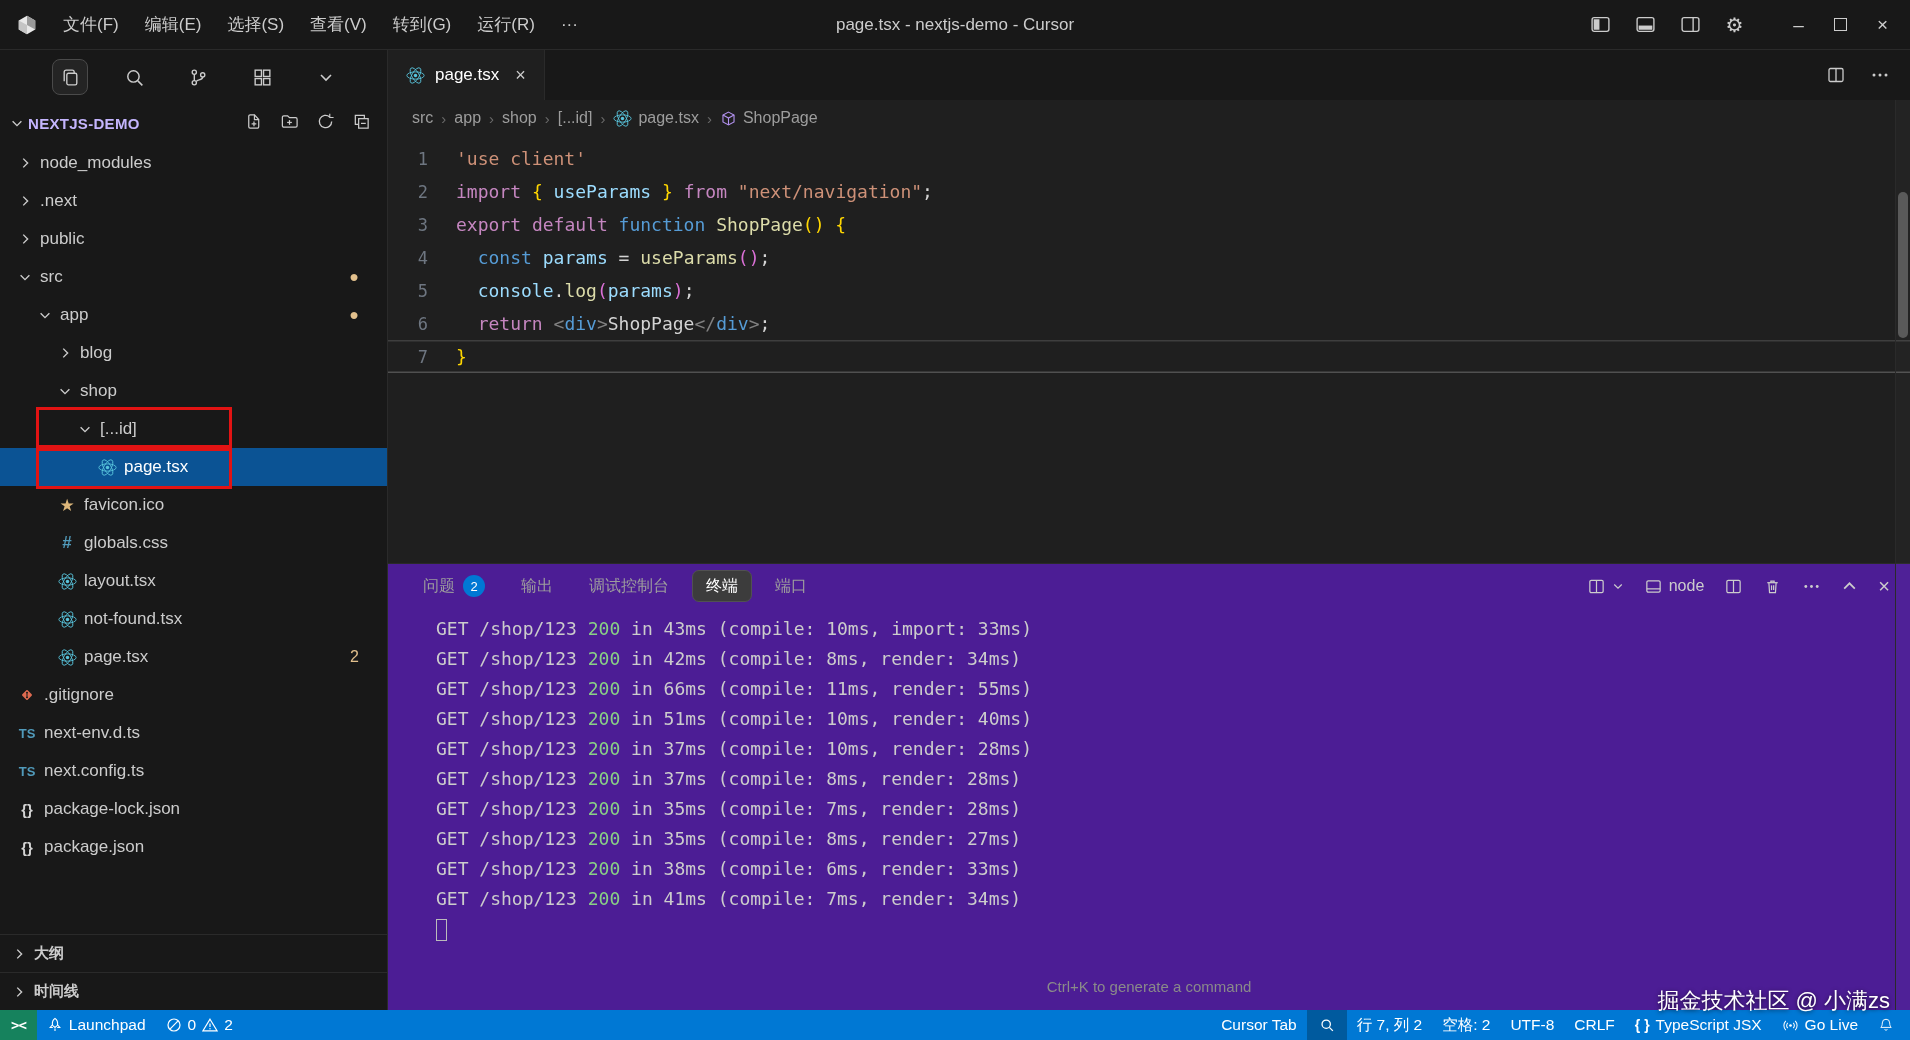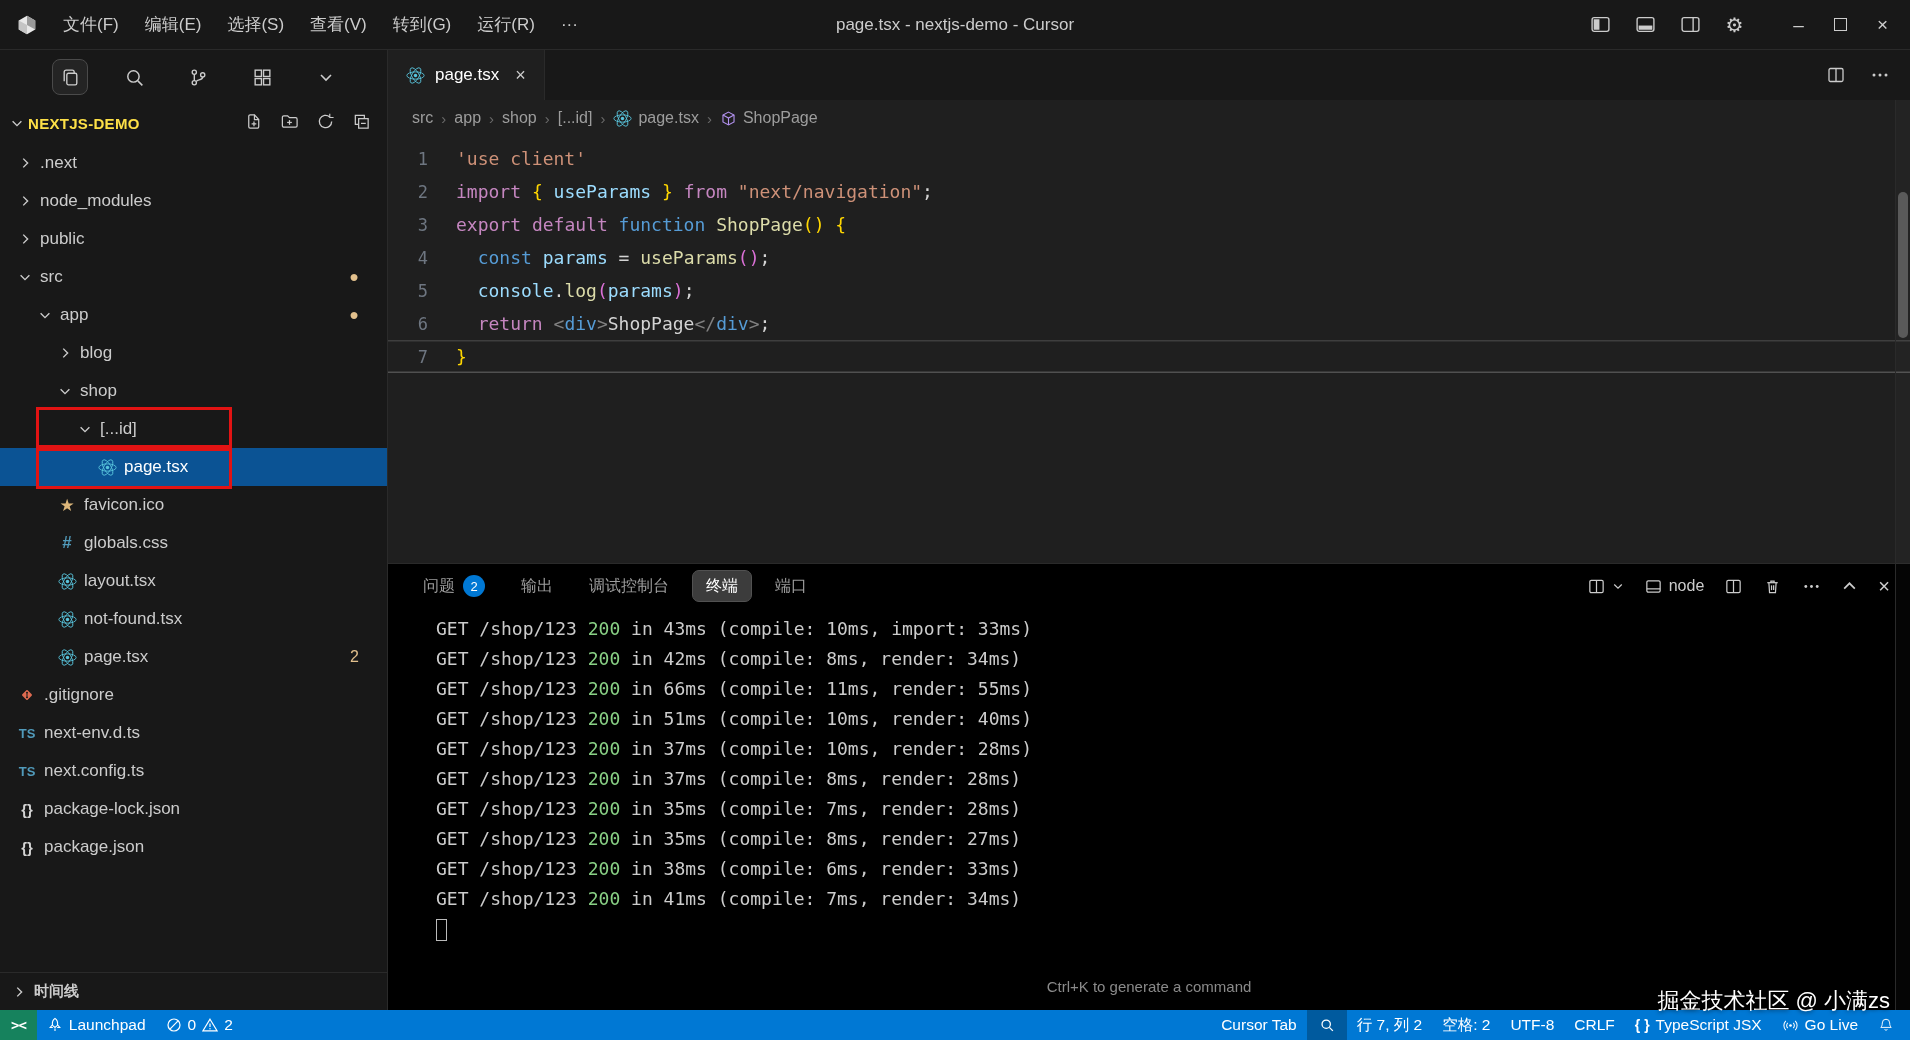--- a/index.html
+++ b/index.html
@@ -18,21 +18,21 @@
   .win-max-box { width:13px; height:13px; border:1.4px solid #cccccc; display:inline-block; }
 
   
   .main { flex:1; display:flex; min-height:0; }
 
   
   .sidebar { width:388px; flex:none; background:#181818; border-right:1px solid #2a2a2a; display:flex; flex-direction:column; }
   .activity-row { height:54px; flex:none; display:flex; align-items:center; gap:28px; padding-left:52px; }
   .act-icon { display:flex; align-items:center; justify-content:center; width:36px; height:36px; }
   .act-icon.active { border:1px solid #4a4a4a; border-radius:8px; background:#242424; }
-  .explorer-header { height:38px; flex:none; display:flex; align-items:center; padding:0 16px 0 10px; font-size:15px; font-weight:bold; letter-spacing:.3px; color:#fde047; }
+  .explorer-header { height:38px; flex:none; display:flex; align-items:center; padding:0 16px 0 10px; font-size:15px; font-weight:bold; letter-spacing:.3px; color:#c4b5fd; }
   .explorer-header .hdr-label { margin-left:4px; }
   .hdr-actions { margin-left:auto; display:flex; align-items:center; gap:17px; }
   .tree { flex:1; min-height:0; font-size:17px; padding-top:2px; }
   .trow { height:38px; display:flex; align-items:center; position:relative; color:#cccccc; cursor:pointer; }
   .trow .chev { width:22px; display:flex; justify-content:center; flex:none; }
   .trow .ficon { width:26px; display:flex; justify-content:center; flex:none; font-size:16px; }
   .trow.selected { background:#0b5394; color:#ffffff; }
   .trow .tlabel { margin-left:4px; white-space:nowrap; }
   .trow .rbadge { margin-left:auto; margin-right:28px; color:#e2c08d; font-size:16px; }
   .redbox { position:absolute; left:36px; width:196px; top:-3px; height:44px; border:3px solid #e21313; pointer-events:none; z-index:6; }
@@ -51,21 +51,21 @@
 
   .code-area { flex:1; min-height:0; background:#1f1f1f; font-family:"DejaVu Sans Mono", monospace; font-size:18px; padding-top:6px; position:relative; }
   .code-line { height:33px; display:flex; align-items:center; white-space:pre; }
   .code-line.cur { box-shadow: inset 0 -1.5px 0 rgba(120,120,120,.55), inset 0 1.5px 0 rgba(120,120,120,.35); }
   .lnum { width:68px; flex:none; text-align:right; padding-right:28px; color:#6e7681; font-size:17px; }
   .tk.kw  { color:#c586c0; } .tk.kw2 { color:#569cd6; } .tk.str { color:#ce9178; }
   .tk.fn  { color:#dcdcaa; } .tk.vr  { color:#9cdcfe; } .tk.tg  { color:#569cd6; }
   .tk.pu  { color:#808080; } .tk.pl  { color:#d4d4d4; } .tk.b1  { color:#ffd700; } .tk.b2 { color:#da70d6; }
 
   
-  .panel { height:447px; flex:none; border-top:1px solid #2a2a2a; background:#000000; display:flex; flex-direction:column; }
+  .panel { height:447px; flex:none; border-top:1px solid #2a2a2a; background:#4c1d95; display:flex; flex-direction:column; }
   .panel-header { height:44px; flex:none; display:flex; align-items:center; gap:10px; padding:0 20px 0 22px; }
   .ptab { display:flex; align-items:center; gap:8px; height:32px; padding:0 13px; border-radius:7px; color:#9d9d9d; font-size:16px; cursor:pointer; }
   .ptab.active { background:#3c3c3c; color:#ffffff; border:1px solid #515151; }
   .pbadge { width:22px; height:22px; border-radius:50%; background:#0078d4; color:#fff; font-size:13px; display:flex; align-items:center; justify-content:center; }
   .panel-actions { margin-left:auto; display:flex; align-items:center; gap:20px; color:#cccccc; font-size:16px; }
   .pa-item { display:flex; align-items:center; gap:6px; }
   .terminal { flex:1; min-height:0; font-family:"DejaVu Sans Mono", monospace; font-size:18px; line-height:30px; padding:6px 0 0 48px; color:#cccccc; }
   .tline .ok { color:#89d185; }
   .cursor-block { display:inline-block; width:11px; height:22px; border:1.5px solid #bbbbbb; margin-top:5px; }
   .panel-hint { flex:none; height:32px; text-align:center; color:#8a8a8a; font-size:15px; }
@@ -226,31 +226,31 @@
       </div>
       <div class="tree" id="tree">
           <div class="trow" style="padding-left:14px">
             <span class="chev">
               <span style="display:inline-flex;align-items:center;">
                 <svg class="ic" width="14" height="14" viewBox="0 0 16 16" fill="none" stroke="#cccccc" stroke-width="1.6">
                   <path d="M6 3l5 5-5 5"></path>
                 </svg>
               </span>
             </span>
-            <span class="tlabel">.next</span>
+            <span class="tlabel">node_modules</span>
           </div>
           <div class="trow" style="padding-left:14px">
             <span class="chev">
               <span style="display:inline-flex;align-items:center;">
                 <svg class="ic" width="14" height="14" viewBox="0 0 16 16" fill="none" stroke="#cccccc" stroke-width="1.6">
                   <path d="M6 3l5 5-5 5"></path>
                 </svg>
               </span>
             </span>
-            <span class="tlabel">node_modules</span>
+            <span class="tlabel">.next</span>
           </div>
           <div class="trow" style="padding-left:14px">
             <span class="chev">
               <span style="display:inline-flex;align-items:center;">
                 <svg class="ic" width="14" height="14" viewBox="0 0 16 16" fill="none" stroke="#cccccc" stroke-width="1.6">
                   <path d="M6 3l5 5-5 5"></path>
                 </svg>
               </span>
             </span>
             <span class="tlabel">public</span>
@@ -426,20 +426,28 @@
           <div class="trow" style="padding-left:14px">
             <span class="ficon">
               <span style="display:inline-flex;align-items:center;">
                 <span style="color:#d4d4d4;font-size:15px;font-weight:bold;">{}</span>
               </span>
             </span>
             <span class="tlabel">package.json</span>
           </div>
         </div>
       <div class="sidebar-bottom" id="sidebarBottom">
+          <div class="section">
+            <span style="display:inline-flex;align-items:center;">
+              <svg class="ic" width="14" height="14" viewBox="0 0 16 16" fill="none" stroke="#cccccc" stroke-width="1.6">
+                <path d="M6 3l5 5-5 5"></path>
+              </svg>
+            </span>
+            <span>大纲</span>
+          </div>
           <div class="section">
             <span style="display:inline-flex;align-items:center;">
               <svg class="ic" width="14" height="14" viewBox="0 0 16 16" fill="none" stroke="#cccccc" stroke-width="1.6">
                 <path d="M6 3l5 5-5 5"></path>
               </svg>
             </span>
             <span>时间线</span>
           </div>
         </div>
     </div>

